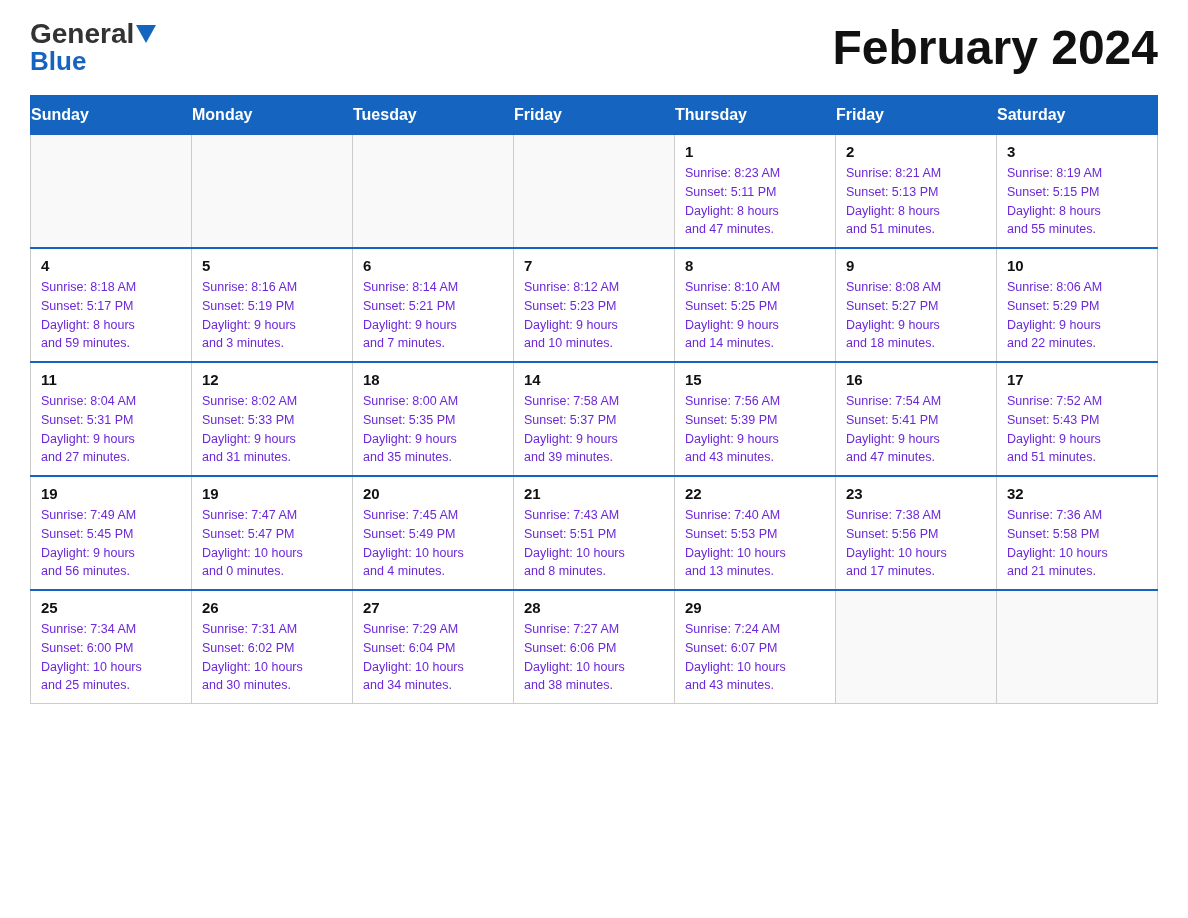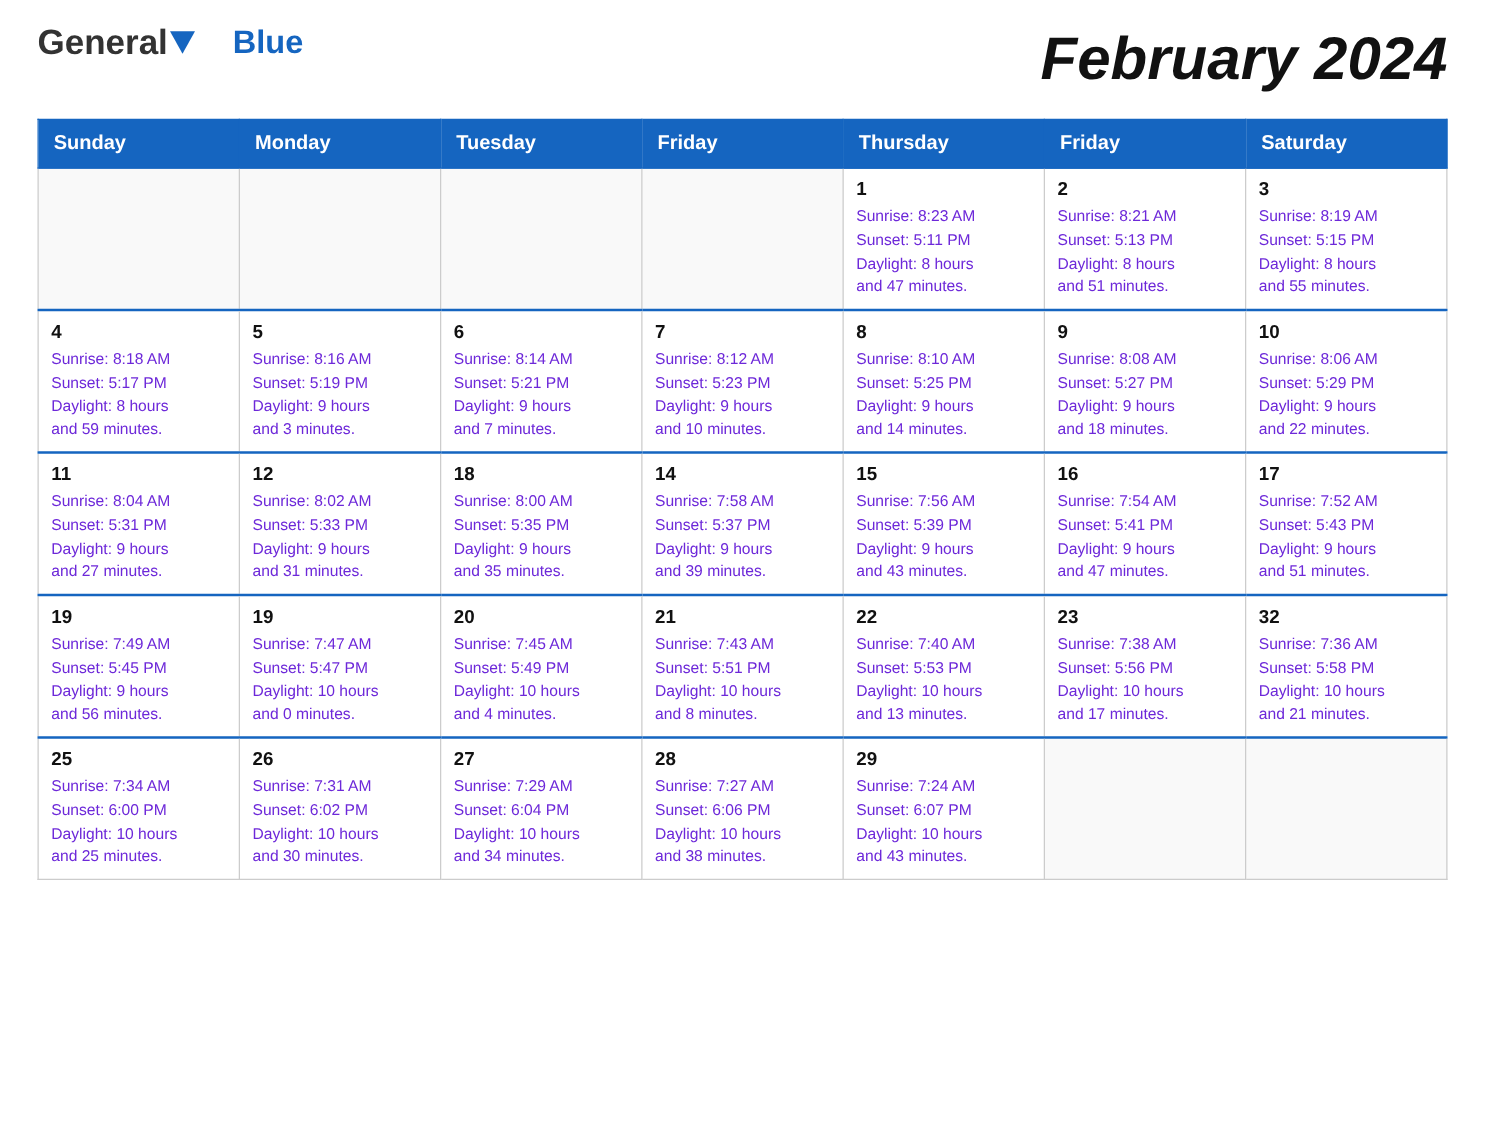--- a/index.html
+++ b/index.html
@@ -12,22 +12,22 @@
       padding: 20px 30px;
     }
     .header {
       display: flex;
       justify-content: space-between;
       align-items: flex-start;
       margin-bottom: 20px;
     }
     .logo {
       display: flex;
+      flex-direction: column;
       align-items: flex-start;
-      gap: 30px;
     }
     .logo-general {
       font-size: 28px;
       font-weight: bold;
       color: #333;
       line-height: 1;
     }
     .logo-blue {
       font-size: 26px;
       font-weight: bold;
@@ -38,21 +38,20 @@
       display: inline-block;
       width: 0;
       height: 0;
       border-left: 10px solid transparent;
       border-right: 10px solid transparent;
       border-top: 18px solid #1565C0;
       margin-left: 2px;
       vertical-align: middle;
     }
     .title-section {
-      font-style: italic;
     }
     .month-title {
       font-size: 48px;
       font-weight: bold;
       color: #111;
     }
     .location-title {
       font-size: 22px;
       color: #555;
       margin-top: 4px;
@@ -60,21 +59,21 @@
     .calendar {
       width: 100%;
       border-collapse: collapse;
       border: 1px solid #ccc;
     }
     .calendar th {
       background-color: #1565C0;
       color: #fff;
       font-size: 16px;
       font-weight: bold;
-      padding: 10px 12px;
+      padding: 10px 0;
       text-align: left;
       border: 1px solid #1565C0;
     }
     .calendar td {
       vertical-align: top;
       border: 1px solid #ccc;
       padding: 8px 10px;
       width: calc(100% / 7);
       min-height: 120px;
       font-size: 13px;

